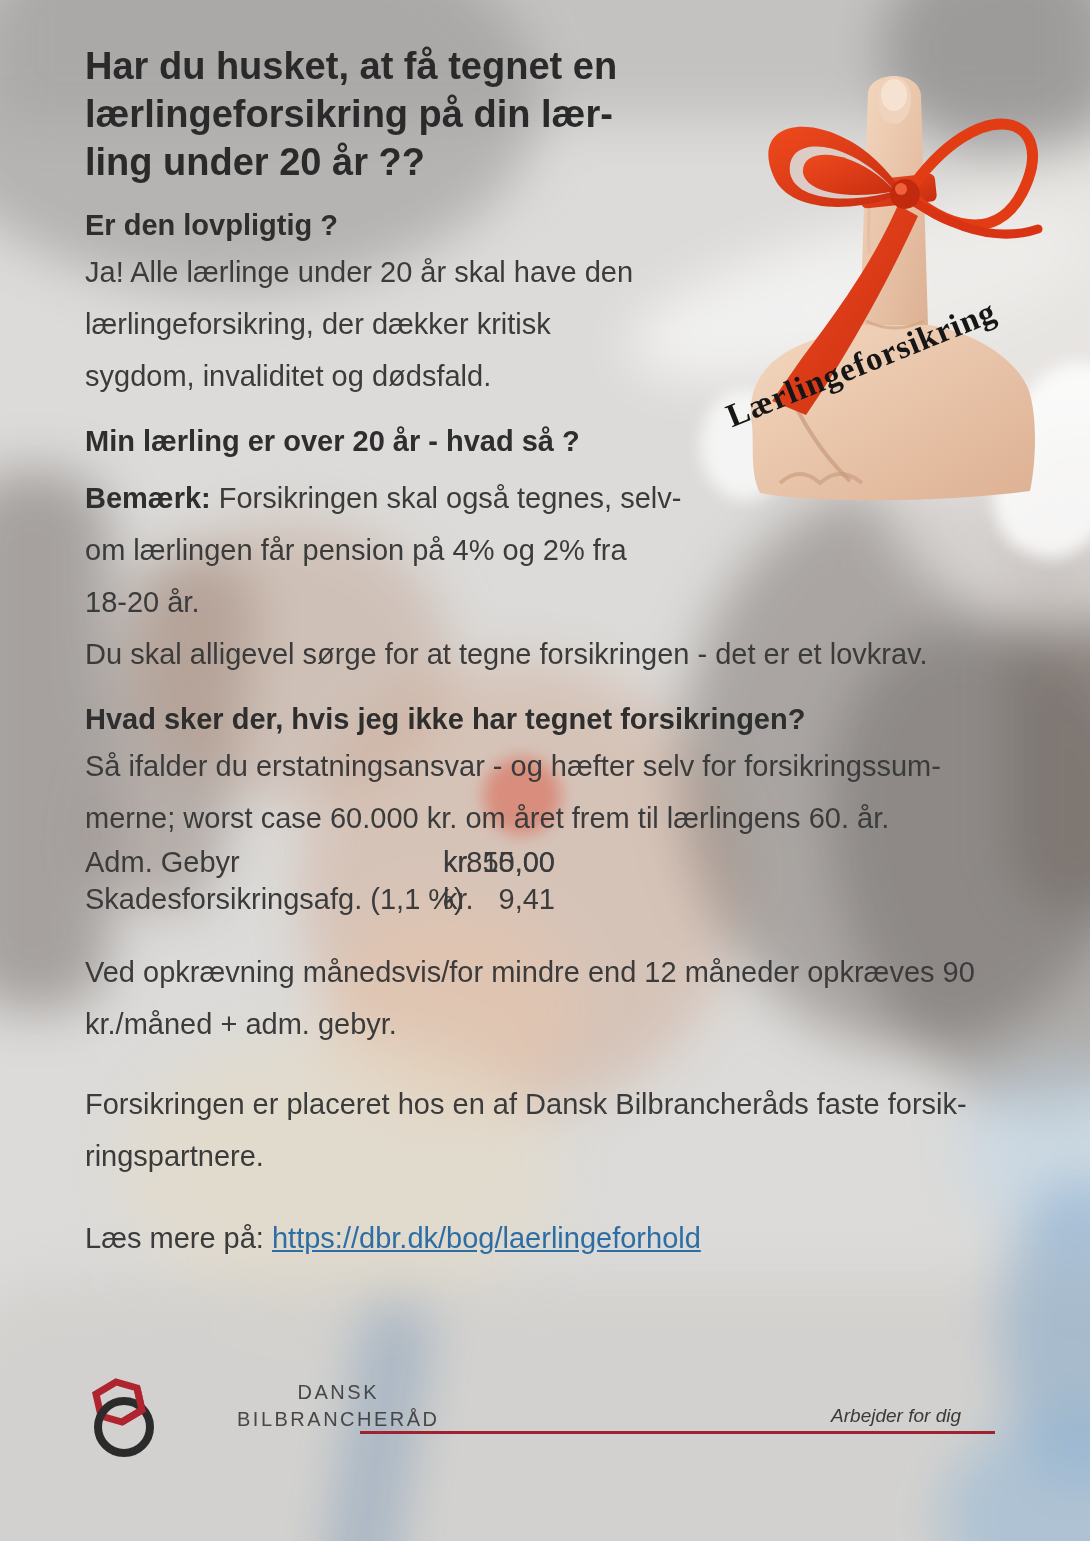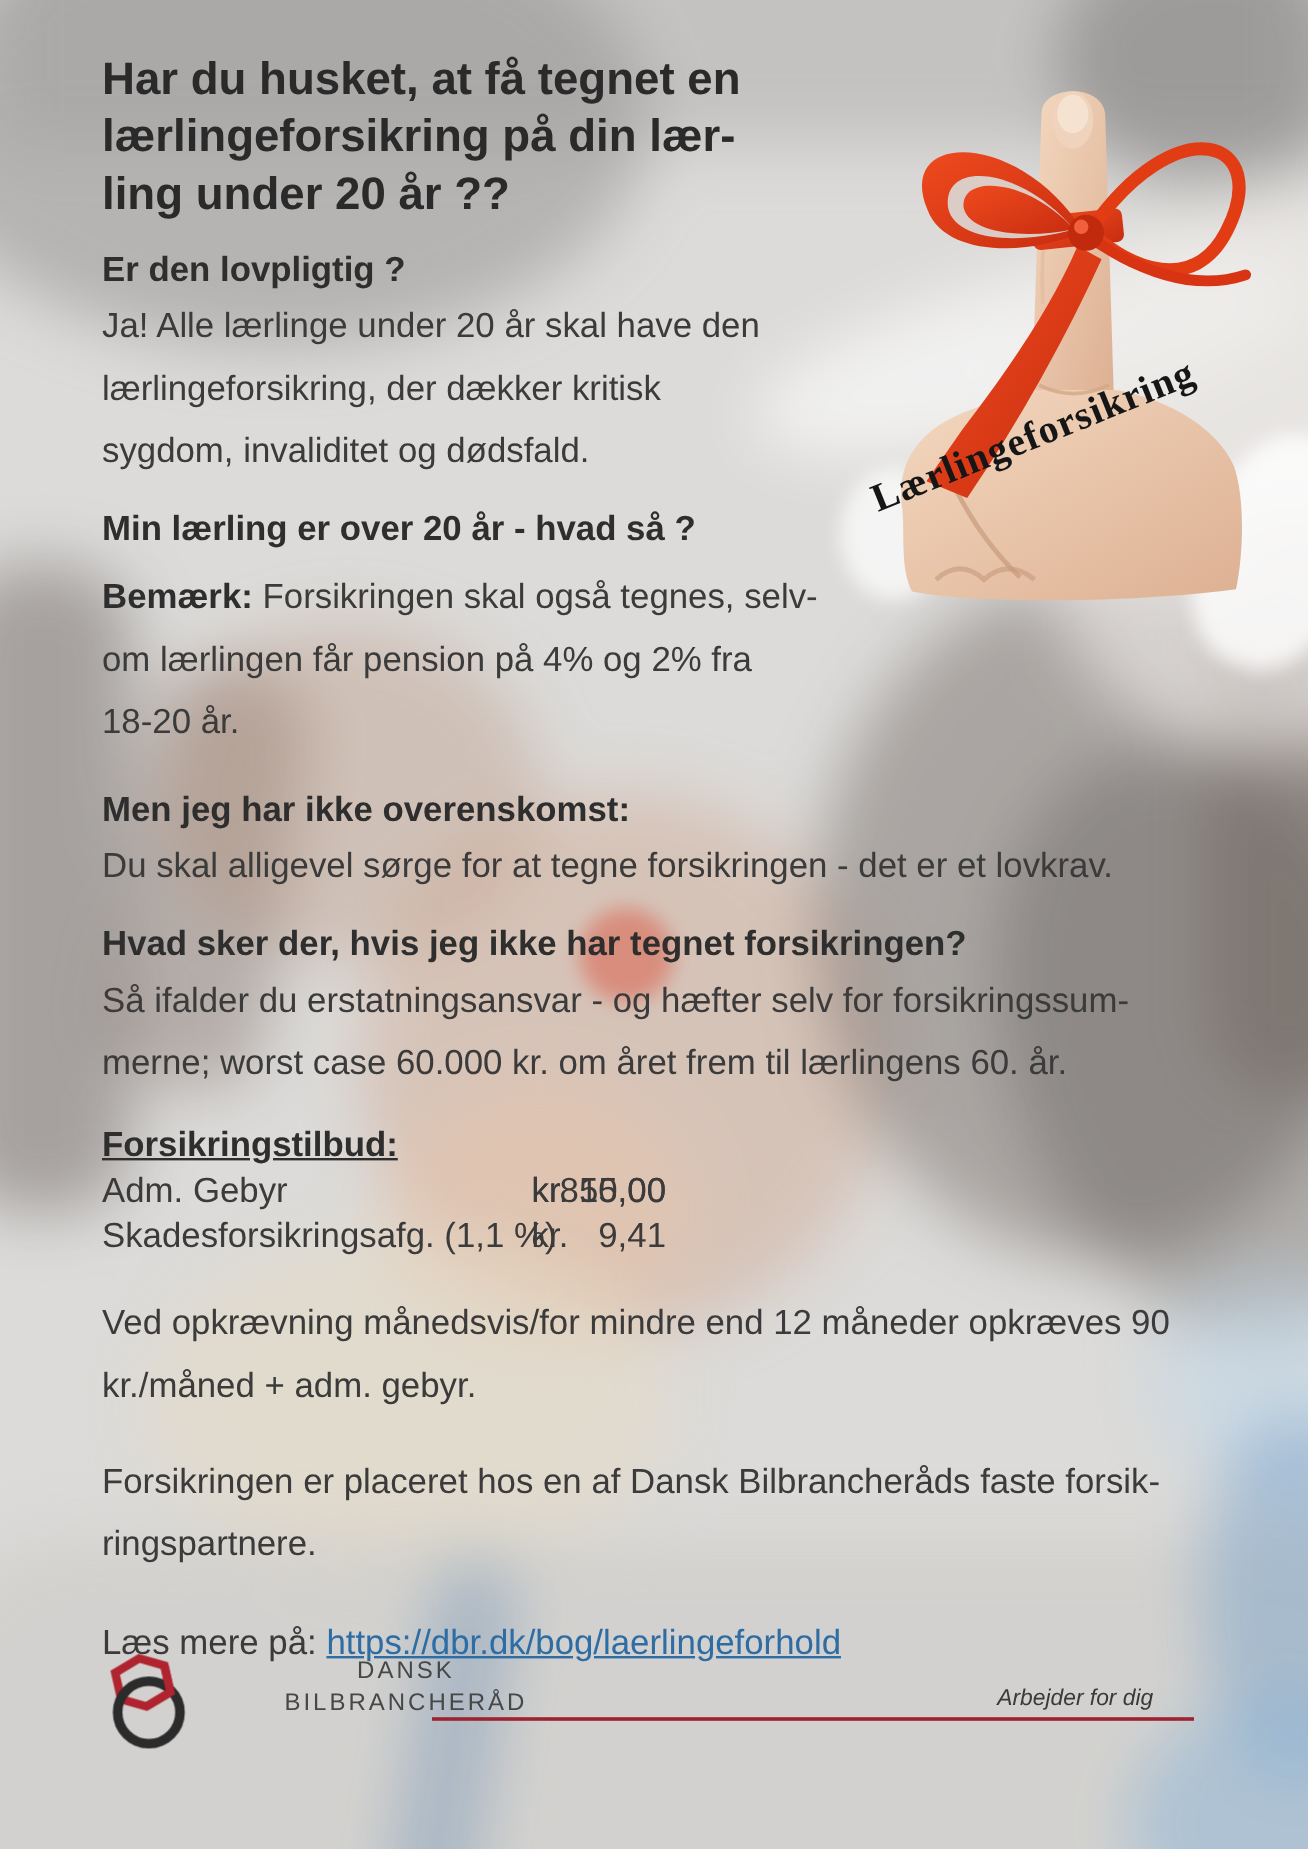--- a/index.html
+++ b/index.html
@@ -125,28 +125,26 @@
     <p class="pre">Ja! Alle lærlinge under 20 år skal have den
 lærlingeforsikring, der dækker kritisk
 sygdom, invaliditet og dødsfald.</p>
 
     <h2>Min lærling er over 20 år - hvad så ?</h2>
 
     <p class="pre note"><b>Bemærk:</b><span> Forsikringen skal også tegnes, selv-
 om lærlingen får pension på 4% og 2% fra
 18-20 år.</span></p>
 
-    <h2 style="margin-top:30px;">Men jeg har ikke overenskomst:</h2>
     <p class="pre">Du skal alligevel sørge for at tegne forsikringen - det er et lovkrav.</p>
 
     <h2>Hvad sker der, hvis jeg ikke har tegnet forsikringen?</h2>
     <p class="pre">Så ifalder du erstatningsansvar - og hæfter selv for forsikringssum-
 merne; worst case 60.000 kr. om året frem til lærlingens 60. år.</p>
 
-    <div class="offer-head">Forsikringstilbud:</div>
     <div class="offer-row">
       <span class="kr">kr.</span>
       <span class="amount">855,00</span>
     </div>
     <div class="offer-row">
       <span>Adm. Gebyr</span>
       <span class="kr">kr.</span>
       <span class="amount">10,00</span>
     </div>
     <div class="offer-row">

